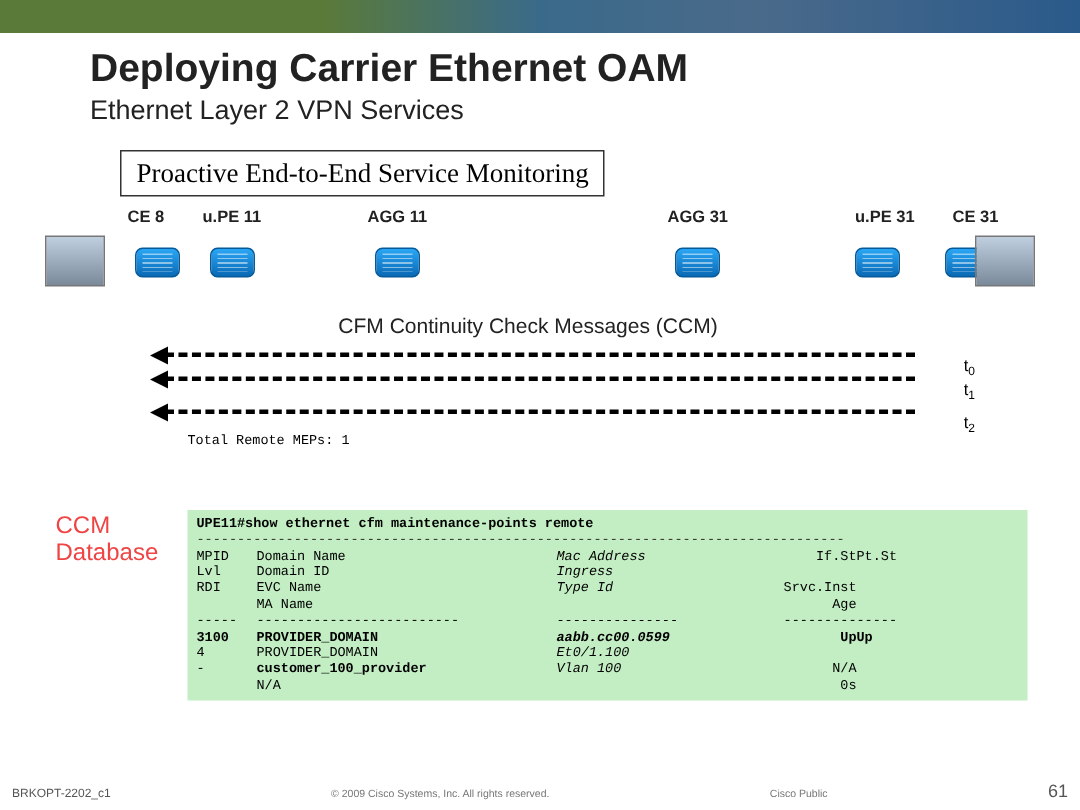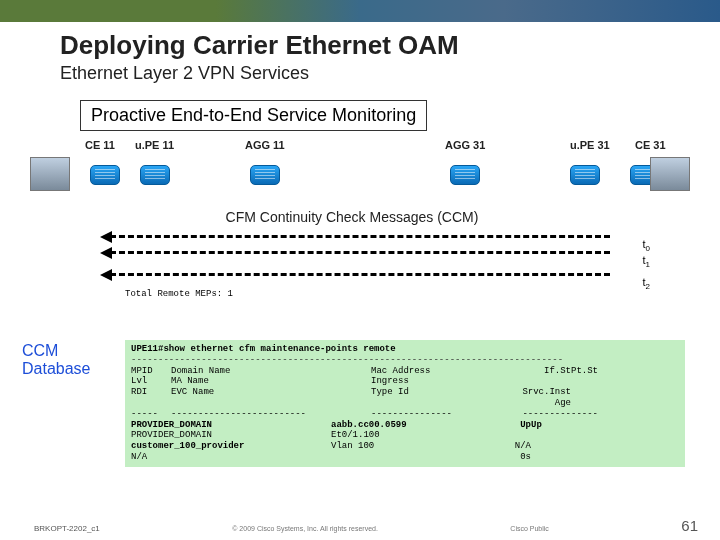--- a/index.html
+++ b/index.html
@@ -26,20 +26,21 @@
     font-size: 18px;
     color: #222;
   }
   .band {
     display: inline-block;
     margin: 6px 0 4px 80px;
     padding: 4px 10px;
     border: 1px solid #333;
     background: #fff;
     font-size: 18px;
+    font-family: Liberation Serif, serif;
   }
   .labels-row {
     position: relative;
     height: 16px;
     margin: 4px 30px 0 30px;
     font-size: 11px;
     font-weight: bold;
     color: #222;
   }
   .labels-row span { position: absolute; top: 0; }
@@ -104,78 +105,78 @@
   }
   .a0 { top: 6px; text-align: right; }
   .a1 { top: 22px; text-align: center; }
   .a2 { top: 44px; }
   .t-label {
     position: absolute; right: -40px; font-size: 11px;
   }
   .t-label sub { font-size: 8px; }
   .ccm-db {
     position: absolute;
-    left: 22px; top: 342px;
+    left: 37px; top: 342px;
     font-size: 16px;
-    color: #1d4ed8;
+    color: #ef4444;
     line-height: 1.15;
   }
   .terminal {
     position: absolute;
     left: 125px; top: 340px;
     width: 560px;
     background: #c3eec3;
     font-family: "Courier New", monospace;
     font-size: 9px;
     line-height: 1.2;
     color: #000;
     padding: 4px 6px;
     white-space: nowrap;
   }
   .terminal .prompt b:first-child { color: #000; }
   .terminal .yellow { color: #000; font-weight: bold; }
   .sep { color: #333; }
   .col { display: inline-block; vertical-align: top; }
   .c1 { width: 40px; }
   .c2 { width: 200px; }
-  .c3 { width: 120px; }
+  .c3 { width: 120px; font-style: italic; }
   .c4 { width: 80px; text-align: right; }
   .c5 { width: 40px; }
   .total {
     margin: 6px 0 0 125px;
     font-family: "Courier New", monospace;
     font-size: 9px;
   }
   .footer {
     position: absolute;
-    left: 12px; right: 0; bottom: 6px;
+    left: 0; right: 0; bottom: 6px;
     font-size: 8px;
     color: #555;
-    padding: 0 22px;
+    padding: 0 8px;
     display: flex;
     justify-content: space-between;
     align-items: baseline;
   }
   .footer .mid { font-size: 7px; color: #777; }
-  .slidenum { font-size: 15px; }
+  .slidenum { font-size: 12px; }
 </style>
 </head>
 <body>
 
 
 
 <div class="topbar"></div>
 
 <h1 class="title">Deploying Carrier Ethernet OAM</h1>
 <div class="subtitle">Ethernet Layer 2 VPN Services</div>
 
 <div class="band">Proactive End-to-End Service Monitoring</div>
 
 <div class="labels-row">
-  <span class="l1">CE 11</span>
+  <span class="l1">CE 8</span>
   <span class="l2">u.PE 11</span>
   <span class="l3">AGG 11</span>
   <span class="l4">AGG 31</span>
   <span class="l5">u.PE 31</span>
   <span class="l6">CE 31</span>
 </div>
 
 <div class="devices-row">
   <div class="building b-left"></div>
   <div class="router r1"></div>
@@ -210,41 +211,47 @@
   <div class="prompt"><b>UPE11#</b><b class="yellow">show ethernet cfm maintenance-points remote</b></div>
   <div class="sep">--------------------------------------------------------------------------------</div>
   <div>
     <span class="col c1">
       <div>MPID</div>
       <div>Lvl</div>
       <div>RDI</div>
       <div>&nbsp;</div>
     </span><span class="col c2">
       <div>Domain Name</div>
+      <div>Domain ID</div>
+      <div>EVC Name</div>
       <div>MA Name</div>
-      <div>EVC Name</div>
     </span><span class="col c3">
       <div>Mac Address</div>
       <div>Ingress</div>
       <div>Type Id</div>
       <div>&nbsp;</div>
     </span><span class="col c4">
       <div>If.St</div>
       <div>&nbsp;</div>
       <div>Srvc.Inst</div>
       <div>Age</div>
     </span><span class="col c5">
       <div>Pt.St</div>
     </span>
   </div>
   <div>
     <span class="col c1">-----</span><span class="col c2">-------------------------</span><span class="col c3">---------------</span><span class="col c4">---------</span><span class="col c5">-----</span>
   </div>
   <div>
-    <span class="col c2">
+    <span class="col c1">
+      <div><b>3100</b></div>
+      <div>4</div>
+      <div>-</div>
+      <div>&nbsp;</div>
+    </span><span class="col c2">
       <div><b>PROVIDER_DOMAIN</b></div>
       <div>PROVIDER_DOMAIN</div>
       <div><b>customer_100_provider</b></div>
       <div>N/A</div>
     </span><span class="col c3">
       <div><b>aabb.cc00.0599</b></div>
       <div>Et0/1.100</div>
       <div>Vlan 100</div>
       <div>&nbsp;</div>
     </span><span class="col c4">

